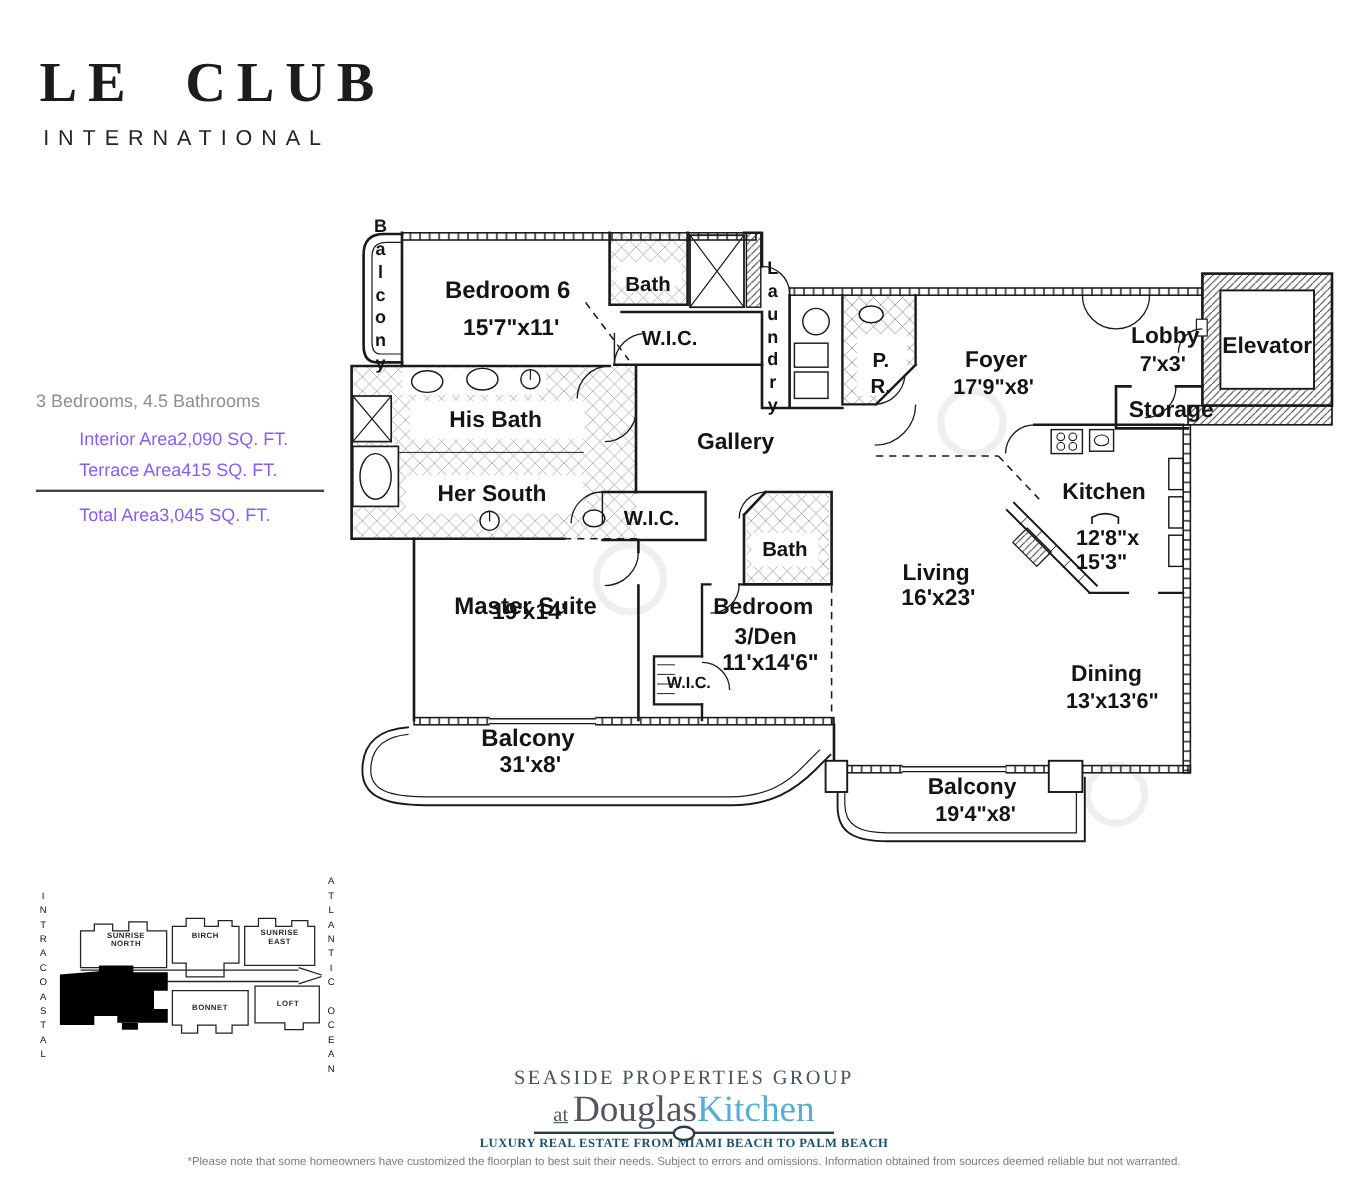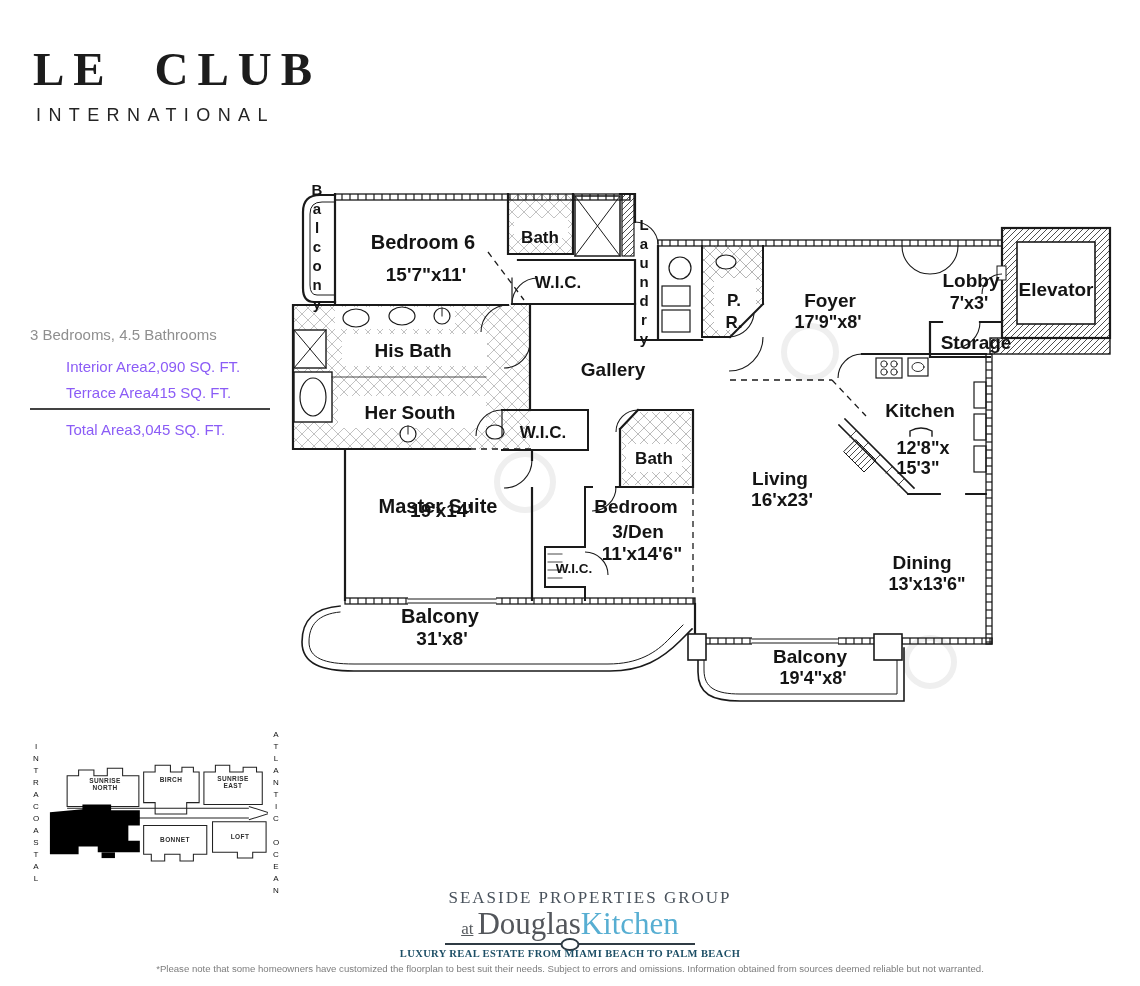--- a/index.html
+++ b/index.html
@@ -23,21 +23,21 @@
   .rm20{font-size:20px;} .rm19{font-size:19px;} .rm18{font-size:18px;}
   .rm17{font-size:17px;} .rm13{font-size:13.5px;}
   .vlabel{writing-mode:vertical-rl;text-orientation:upright;letter-spacing:2px;white-space:normal;}
   
   .map-lbl{position:absolute;transform:translate(-50%,-50%);font-size:6.5px;font-weight:600;
            color:#2c2c2c;text-align:center;line-height:1.15;width:44px;letter-spacing:.4px;}
   .map-side{position:absolute;transform:translate(-50%,-50%);writing-mode:vertical-rl;
             text-orientation:upright;font-size:8px;letter-spacing:3px;color:#111;font-weight:500;}
   
   .f-group{left:570px;top:888px;transform:translateX(-50%);font-family:"Liberation Serif",serif;
-           font-size:17px;letter-spacing:2px;color:#49525c;font-weight:500;white-space:nowrap;margin-left:20px;}
+           font-size:17px;letter-spacing:2px;color:#49525c;font-weight:500;white-space:nowrap;}
   .f-brandline{left:570px;top:906px;transform:translateX(-50%);font-family:"Liberation Serif",serif;
                white-space:nowrap;}
   .f-at{font-size:17px;color:#565a5e;text-decoration:underline;}
   .f-douglas{font-size:31px;color:#53565b;}
   .f-elliman{font-size:31px;color:#57aed2;}
   .f-rule{left:570px;top:943px;transform:translateX(-50%);width:250px;height:2px;background:#2f3b44;}
   .f-oval{left:570px;top:938px;transform:translateX(-50%);width:15px;height:9px;background:#fff;
           border:2px solid #2f3b44;border-radius:50%;}
   .f-tagline{left:570px;top:948px;transform:translateX(-50%);font-family:"Liberation Serif",serif;
              font-size:10.5px;letter-spacing:.4px;color:#1d4f66;font-weight:600;white-space:nowrap;}

